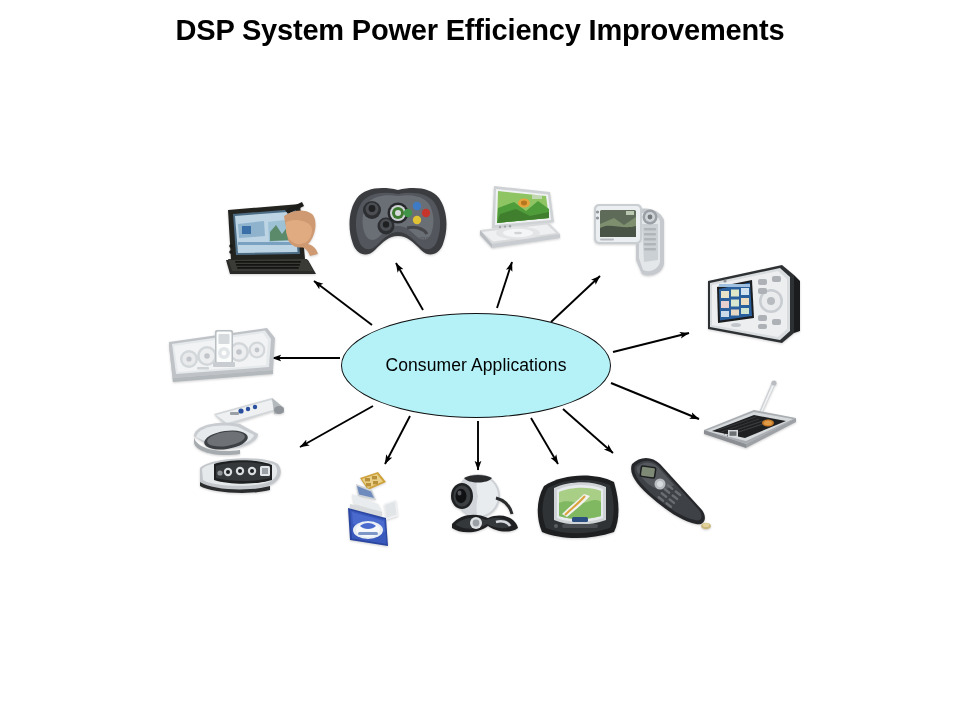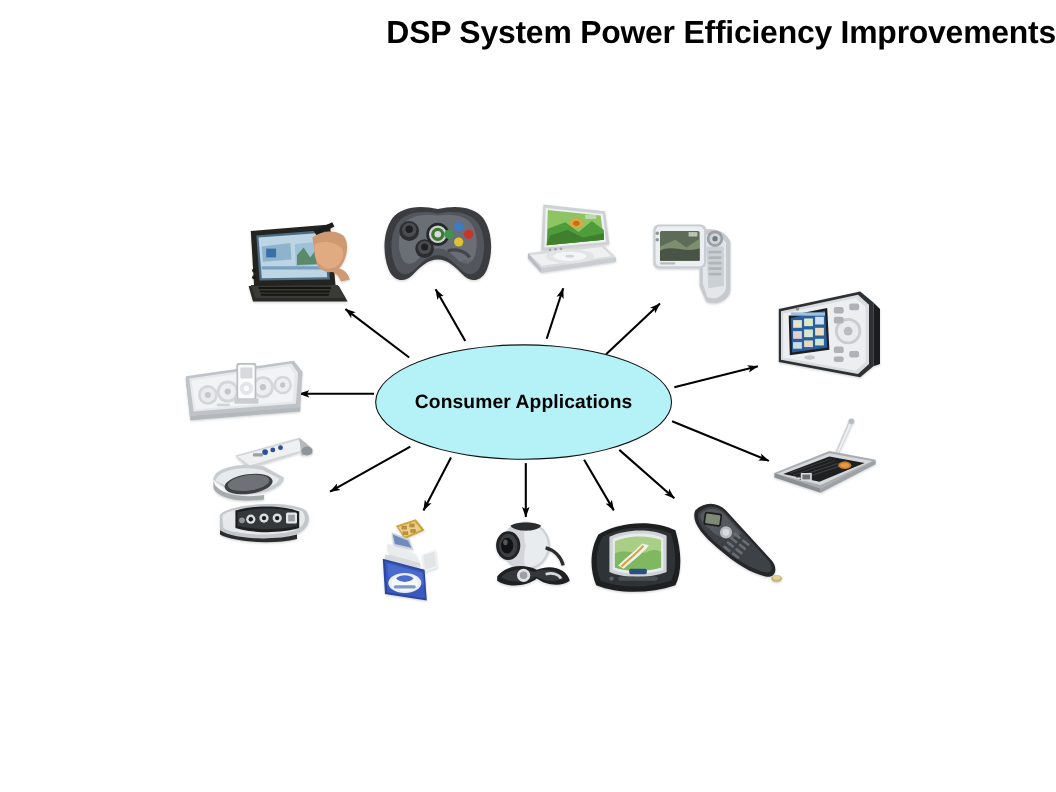--- a/index.html
+++ b/index.html
@@ -6,21 +6,21 @@
   body{
     width:960px;height:720px;background:#ffffff;
     font-family:"Liberation Sans", sans-serif;
     overflow:hidden;position:relative;
   }
   #slide{position:absolute;inset:0;width:960px;height:720px;background:#fff;}
 
   
   #title{
     position:absolute;left:0;top:14px;width:960px;
-    text-align:right;
+    text-align:center;
     font-size:29px;font-weight:bold;color:#000000;
     letter-spacing:-0.2px;
     font-family:"Liberation Sans", sans-serif;
   }
 
   
   #diagram{position:absolute;left:0;top:0;width:960px;height:720px;}
   #arrows{position:absolute;left:0;top:0;width:960px;height:720px;}
 
   
@@ -28,21 +28,21 @@
     position:absolute;
     left:341px;top:313px;width:270px;height:105px;
     border-radius:50%;
     background:#b4f2f8;
     border:1.6px solid #111111;
     box-sizing:border-box;
     display:flex;align-items:center;justify-content:center;
     z-index:5;
   }
   #hub-label{
-    font-size:17.5px;font-weight:bold;color:#000;
+    font-size:17.5px;font-weight:normal;color:#000;
     white-space:nowrap;letter-spacing:0.1px;
     font-family:"Liberation Sans", sans-serif;
   }
 
   
   .device{position:absolute;z-index:4;}
   .device svg{display:block;width:100%;height:100%;}
 
   
   .shadow{filter:drop-shadow(0 1px 1px rgba(0,0,0,0.18));}

